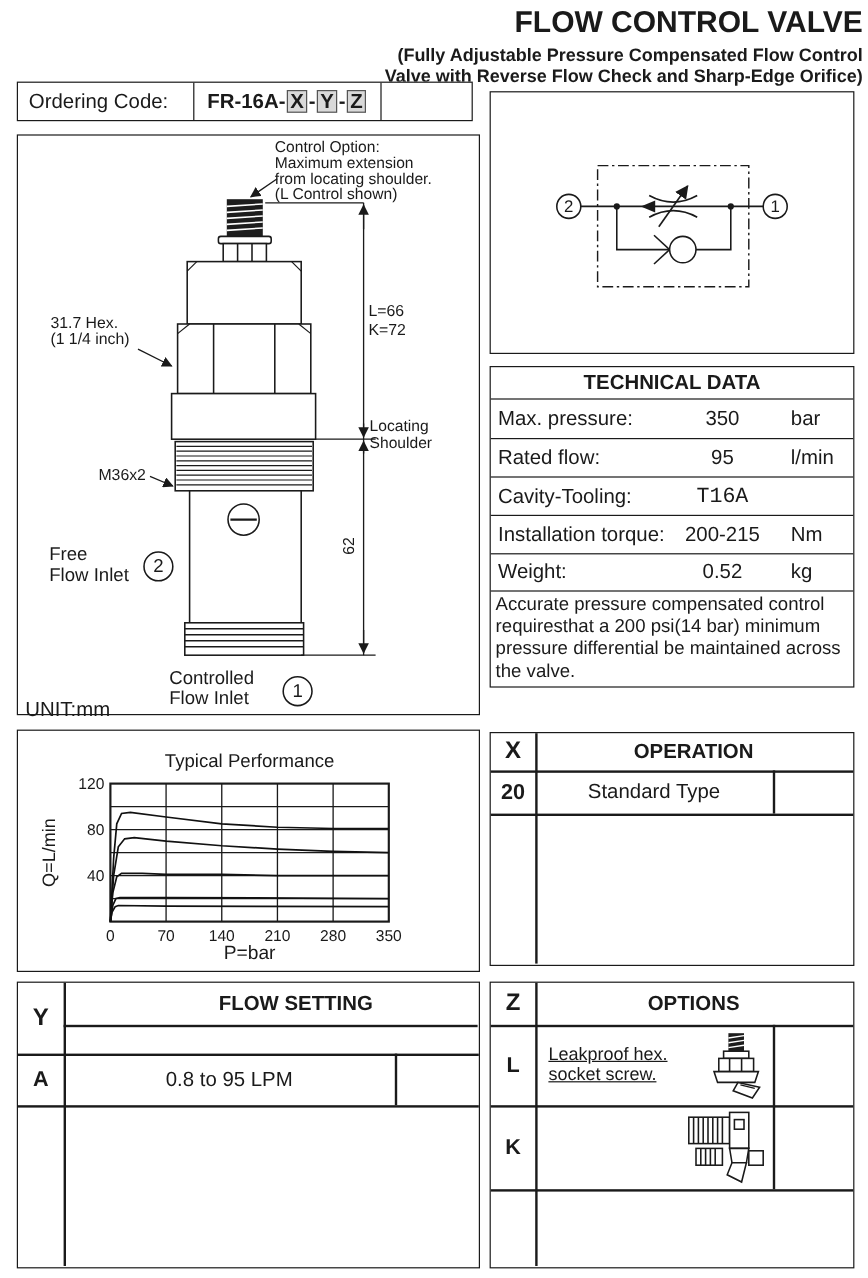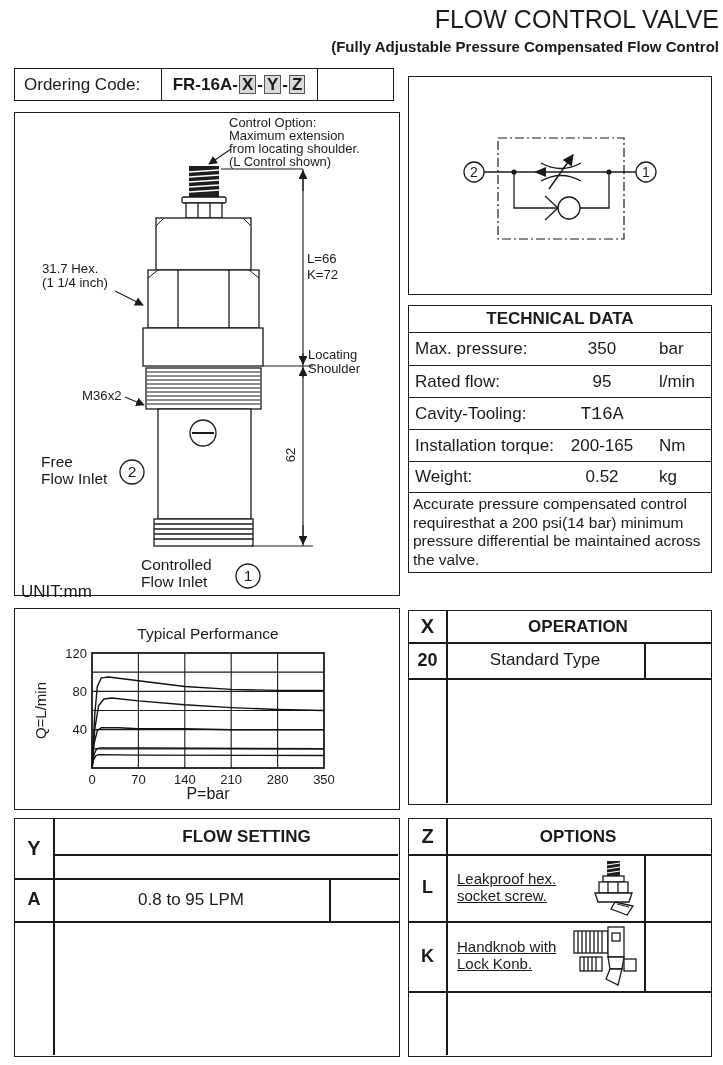--- a/index.html
+++ b/index.html
@@ -5,21 +5,21 @@
   html,body{margin:0;padding:0;background:#fff;}
   .page{position:relative;width:723px;height:1065px;background:#fff;overflow:hidden;
         font-family:"Liberation Sans",sans-serif;color:#1a1a1a;}
   .abs{position:absolute;}
   .box{position:absolute;border:1.6px solid #1a1a1a;box-sizing:border-box;background:#fff;}
   .hline,.vline{position:absolute;background:#1a1a1a;}
   .hline{height:1.5px;}
   .vline{width:1.5px;}
   .center{display:flex;align-items:center;justify-content:center;}
   
-  .title{position:absolute;top:5px;right:4px;font-size:25px;font-weight:normal;white-space:nowrap;}
+  .title{position:absolute;top:5px;right:4px;font-size:25px;font-weight:bold;white-space:nowrap;}
   .subtitle{position:absolute;top:38px;right:4px;text-align:right;font-size:15px;font-weight:bold;line-height:17px;}
   
   .order-box{left:14px;top:68px;width:380px;height:33px;display:flex;}
   .order-cell1{width:147px;border-right:1.5px solid #1a1a1a;display:flex;align-items:center;padding-left:9px;font-size:17px;box-sizing:border-box;}
   .order-cell2{width:156px;border-right:1.5px solid #1a1a1a;display:flex;align-items:center;justify-content:center;font-size:17px;font-weight:bold;box-sizing:border-box;}
   .code-letter{display:inline-block;border:1.5px solid #555;background:#d9d9d9;padding:0 2px;margin:0 1px;line-height:1.05;}
   
   .tech-box{left:408px;top:305px;width:304px;height:268px;}
   .tech-head{height:26px;border-bottom:1.5px solid #1a1a1a;font-size:17px;font-weight:bold;}
   .tech-row{display:flex;align-items:center;border-bottom:1.5px solid #1a1a1a;font-size:17px;}
@@ -54,20 +54,21 @@
   .dim{stroke:#1a1a1a;stroke-width:1.1;fill:none;}
 </style>
 </head>
 <body>
 
 <div class="page">
 
   <div class="title">FLOW CONTROL VALVE</div>
   <div class="subtitle">
     <div>(Fully Adjustable Pressure Compensated Flow Control</div>
+    <div>Valve with Reverse Flow Check and Sharp-Edge Orifice)</div>
   </div>
 
   <div class="box order-box">
     <div class="order-cell1">Ordering Code:</div>
     <div class="order-cell2">
       <span>FR-16A-</span>
         <span class="code-letter">X</span>
         <span>-</span>
         <span class="code-letter">Y</span>
         <span>-</span>
@@ -205,21 +206,21 @@
       <div class="tech-value">95</div>
       <div class="tech-unit">l/min</div>
     </div>
     <div class="tech-row" style="height:31px">
       <div class="tech-label">Cavity-Tooling:</div>
       <div class="tech-value serif">T16A</div>
       <div class="tech-unit"></div>
     </div>
     <div class="tech-row" style="height:31px">
       <div class="tech-label">Installation torque:</div>
-      <div class="tech-value">200-165</div>
+      <div class="tech-value">200-215</div>
       <div class="tech-unit">Nm</div>
     </div>
     <div class="tech-row" style="height:30px">
       <div class="tech-label">Weight:</div>
       <div class="tech-value">0.52</div>
       <div class="tech-unit">kg</div>
     </div>
     <div class="tech-note">Accurate pressure compensated control requiresthat a 200 psi(14 bar) minimum pressure differential be maintained across the valve.</div>
   </div>
 
@@ -298,24 +299,20 @@
       <line x1="20" y1="14" x2="33" y2="12" stroke="#fff" stroke-width="1.2"></line>
       <rect class="outline" x="16" y="17" width="21" height="6"></rect>
       <rect class="outline" x="12" y="23" width="29" height="11"></rect>
       <line class="ln" x1="21" y1="23" x2="21" y2="34"></line>
       <line class="ln" x1="31" y1="23" x2="31" y2="34"></line>
       <polygon class="outline" points="8,34 45,34 42,43 11,43"></polygon>
       <polygon class="outline" points="28,43 46,47 40,56 24,50"></polygon>
       <line class="thin" x1="30" y1="45" x2="42" y2="48"></line>
     </svg>
     <div class="abs center cell-code-sm" style="left:0;top:102px;width:37px;height:70px;">K</div>
-    <div class="opt-label" style="left:48px;top:120px;">
-      <div>Handknob with</div>
-      <div>Lock Konb.</div>
-    </div>
     <svg class="abs" style="left:163px;top:106px;" width="68" height="64" viewBox="0 0 68 64">
       <rect class="outline" x="2" y="6" width="34" height="22"></rect>
       <g class="ln">
         <line x1="6" y1="6" x2="6" y2="28"></line>
           <line x1="10" y1="6" x2="10" y2="28"></line>
         <line x1="14" y1="6" x2="14" y2="28"></line>
           <line x1="18" y1="6" x2="18" y2="28"></line>
         <line x1="22" y1="6" x2="22" y2="28"></line>
           <line x1="26" y1="6" x2="26" y2="28"></line>
         <line x1="30" y1="6" x2="30" y2="28"></line>

